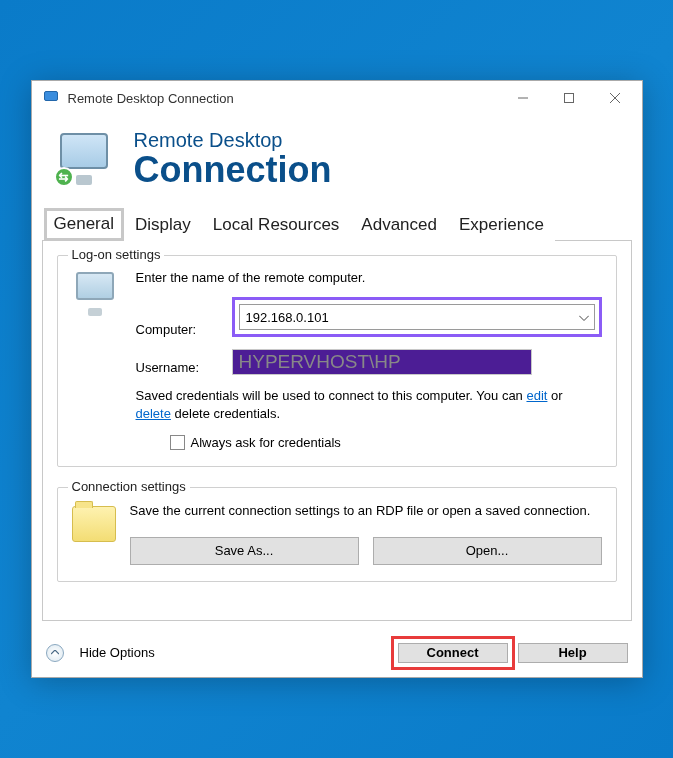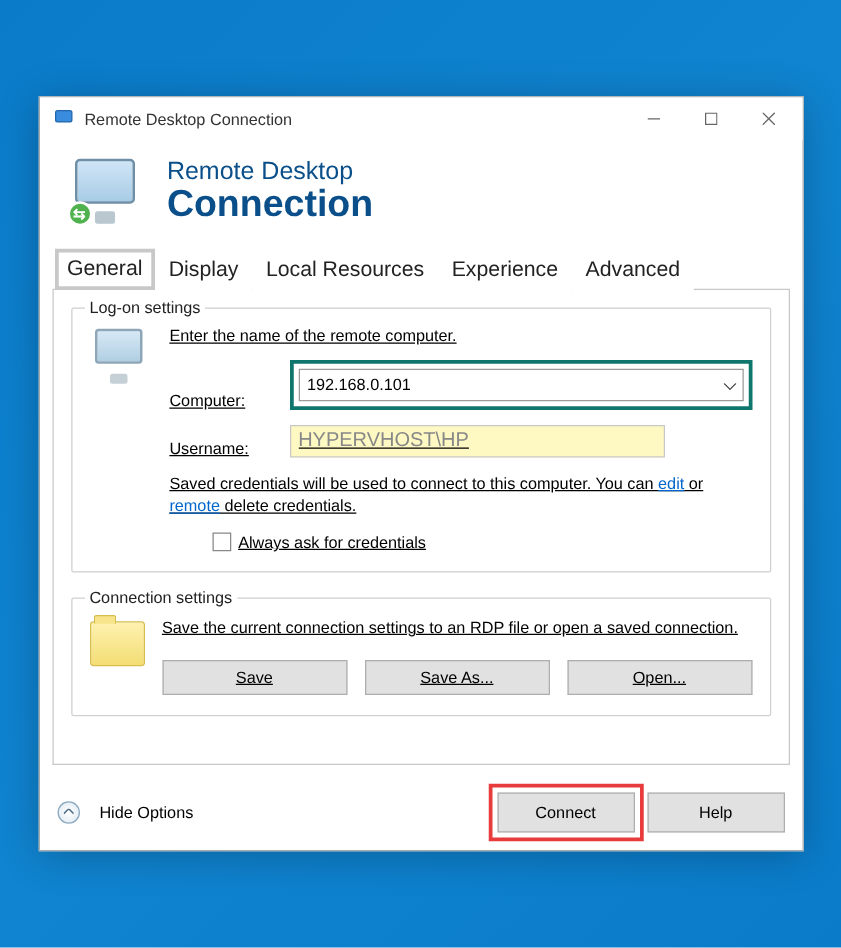--- a/index.html
+++ b/index.html
@@ -74,21 +74,21 @@
   .header-icon .badge {
     position: absolute; bottom: -2px; left: -2px;
     width: 20px; height: 20px;
     background: #4fb24f;
     border-radius: 50%;
     border: 2px solid #fff;
     display:flex;align-items:center;justify-content:center;
     color:#fff;font-weight:bold;font-size:12px;
   }
   .header-text .line1 { font-size: 20px; color: #0a4f8a; line-height: 1.1; }
-  .header-text .line2 { font-size: 30px; color: #0a4f8a; font-weight: 700; line-height: 1.05; }
+  .header-text .line2 { font-size: 36px; color: #0a4f8a; font-weight: 700; line-height: 1.05; }
 
   .tabs-wrap { padding: 0 10px; }
   .tabs {
     display: flex;
     border-bottom: 1px solid #c8c8c8;
     gap: 0;
     padding-left: 2px;
   }
   .tab {
     padding: 6px 10px 6px 10px;
@@ -115,21 +115,20 @@
     padding: 14px 14px 18px 14px;
     margin-bottom: 10px;
   }
 
   .groupbox {
     border: 1px solid #d0d0d0;
     border-radius: 2px;
     padding: 14px 14px 16px 14px;
     margin-bottom: 20px;
     position: relative;
-    text-decoration: underline;
   }
   .groupbox .legend {
     position: absolute;
     top: -9px;
     left: 10px;
     background: #fff;
     padding: 0 4px;
     font-size: 13px;
     color: #222;
   }
@@ -157,44 +156,44 @@
   .form-row {
     display: flex; align-items: flex-end;
     margin-bottom: 12px;
     gap: 10px;
   }
   .form-label { width: 86px; }
   .combo-wrap {
     flex: 1;
     position: relative;
   }
-  .combo-wrap.highlighted { border: 3px solid #0f766e; padding: 4px; }
+  .combo-wrap.highlighted { border: 3px solid #8b5cf6; padding: 4px; }
   .combo {
     width: 100%;
     height: 26px;
     border: 1px solid #9a9a9a;
     padding: 2px 24px 2px 6px;
     font-size: 13px;
     background: #fff;
   }
   .combo-arrow {
     position: absolute;
     right: 10px; top: 50%;
     transform: translateY(-50%);
     pointer-events: none;
     color: #444;
   }
   .textinput {
     width: 300px;
     height: 26px;
     border: 1px solid #c8c8c8;
     padding: 2px 6px;
-    font-size: 16px;
+    font-size: 19px;
     color: #888;
-    background: #fef9c3;
+    background: #4c1d95;
   }
   .saved-text { margin: 4px 0 12px 0; line-height: 1.4; }
   .link { color: #0066cc; text-decoration: underline; cursor: pointer; }
   .check-row { display: flex; align-items: flex-end; gap: 6px; padding-left: 34px; }
   .checkbox {
     width: 15px; height: 15px;
     border: 1px solid #888;
     background: #fff;
   }
 
@@ -242,26 +241,27 @@
   .toggle-circle {
     width: 18px; height: 18px;
     border: 1px solid #8aa8c0;
     border-radius: 50%;
     background: radial-gradient(#fff,#dce8f0);
     display:flex;align-items:center;justify-content:center;
     color:#4a6a85;
   }
   .footer-spacer { flex: 1; }
   .footer-btn {
-    width: 110px; height: 32px;
+    width: 110px; height: 20px;
     background: #e1e1e1;
     border: 1px solid #adadad;
     font-size: 13px;
     display: flex; align-items: center; justify-content: center;
     cursor: pointer;
+    font-weight: bold;
   }
   .footer-btn.highlighted {
     outline: 3px solid #e83b3b;
     outline-offset: 4px;
   }
   .underline-first::first-letter { text-decoration: underline; }
 </style>
 </head>
 <body>
 
@@ -300,22 +300,22 @@
       <div class="line1">Remote Desktop</div>
       <div class="line2">Connection</div>
     </div>
   </div>
 
   <div class="tabs-wrap">
     <div class="tabs">
       <div class="tab active tab-highlight">General</div>
       <div class="tab">Display</div>
       <div class="tab">Local Resources</div>
+      <div class="tab">Advanced</div>
       <div class="tab">Experience</div>
-      <div class="tab">Advanced</div>
     </div>
 
     <div class="tab-content">
 
       <div class="groupbox">
         <div class="legend">Log-on settings</div>
         <div class="gb-row">
           <div class="gb-icon">
             <div class="screen2"></div>
               <div class="stand2"></div>
@@ -334,39 +334,38 @@
                 </span>
               </div>
             </div>
 
             <div class="form-row">
               <div class="form-label">Username:</div>
               <input class="textinput" readonly="" value="HYPERVHOST\HP" style="">
             </div>
 
             <div class="saved-text">
-              <span>Saved credentials will be used to connect to this computer. You can </span><span class="link">edit</span><span> or </span><span class="link">remote</span><span> delete credentials.</span>
+              <span>Saved credentials will be used to connect to this computer. You can </span><span class="link">edit</span><span> or </span><span class="link">delete</span><span> delete credentials.</span>
             </div>
 
             <div class="check-row">
               <div class="checkbox"></div>
               <span>Always ask for credentials</span>
             </div>
           </div>
         </div>
       </div>
 
       <div class="groupbox">
         <div class="legend">Connection settings</div>
         <div class="gb-row">
           <div class="folder-icon"></div>
           <div class="gb-body">
             <div class="conn-text">Save the current connection settings to an RDP file or open a saved connection.</div>
             <div class="btn-row">
-              <div class="btn">Save</div>
               <div class="btn">Save As...</div>
               <div class="btn">Open...</div>
             </div>
           </div>
         </div>
       </div>
 
     </div>
   </div>
 

